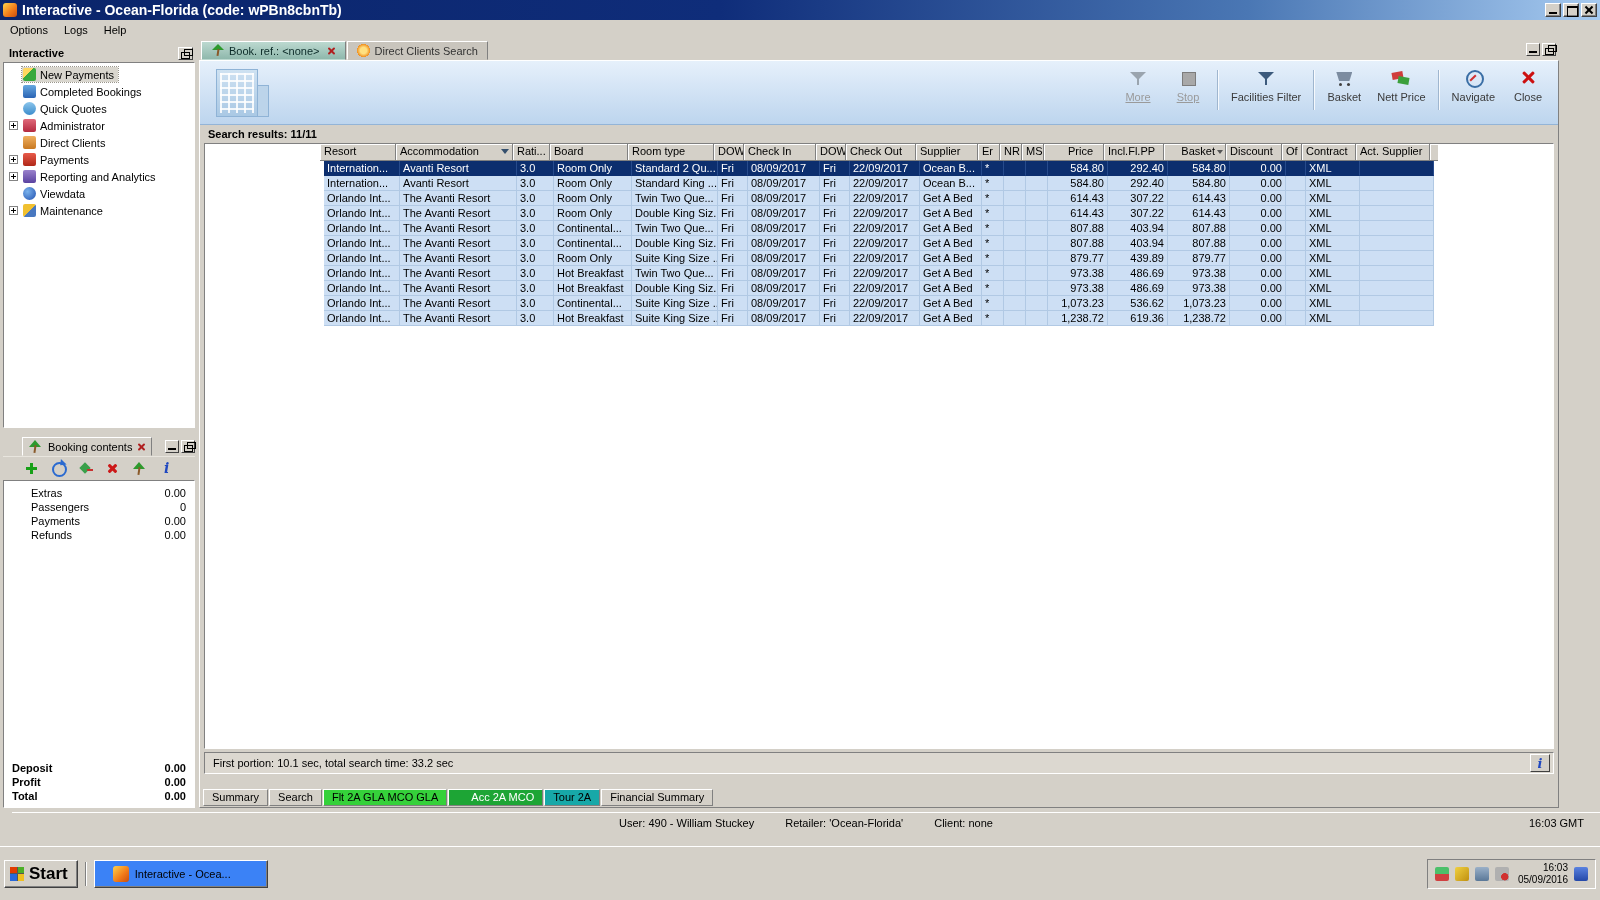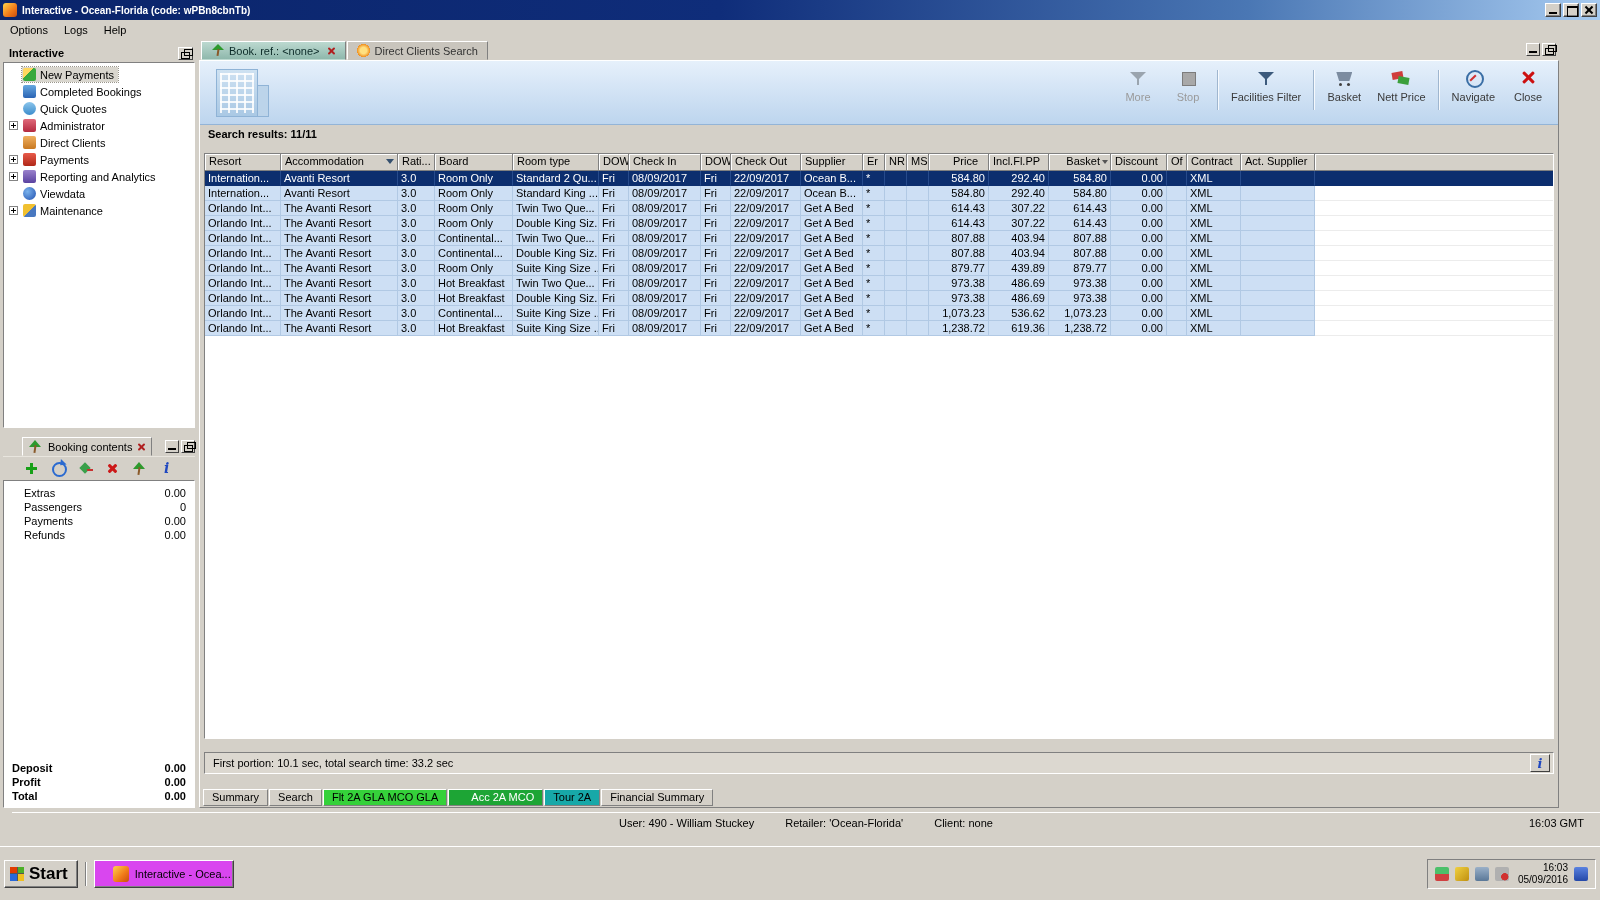--- a/index.html
+++ b/index.html
@@ -3,21 +3,21 @@
 <meta charset="utf-8">
 <style>
 *{margin:0;padding:0;box-sizing:border-box;}
 html,body{width:1600px;height:900px;overflow:hidden;}
 body{font-family:"Liberation Sans","DejaVu Sans",sans-serif;font-size:11px;color:#000;}
 .screen{position:relative;width:1600px;height:900px;background:#3a6ea5;overflow:hidden;}
 .app{position:absolute;left:0;top:0;width:1600px;height:846px;background:#d4d0c8;}
 
 .titlebar{height:20px;background:linear-gradient(90deg,#0a246a,#0f2d7a 45%,#4a77b4 78%,#a6caf0);display:flex;align-items:center;padding:0 3px;gap:5px;}
 .appicon{width:14px;height:14px;background:linear-gradient(135deg,#ffd24a,#f07818 60%,#c84e10);border-radius:3px;flex:none;}
-.titletext{color:#fff;font-weight:bold;font-size:10px;flex:1;white-space:nowrap;}
+.titletext{color:#fff;font-weight:bold;font-size:14px;flex:1;white-space:nowrap;}
 .winbtns{display:flex;gap:2px;}
 .winbtn{width:16px;height:14px;background:#d4d0c8;border:1px solid;border-color:#fff #404040 #404040 #fff;box-shadow:inset -1px -1px 0 #808080;position:relative;}
 .winbtn.min::before{content:"";position:absolute;left:3px;bottom:2px;width:8px;height:2px;background:#000;}
 .winbtn.max::before{content:"";position:absolute;left:3px;top:2px;width:9px;height:8px;border:1px solid #000;border-top-width:2px;}
 .winbtn.cls::before,.winbtn.cls::after{content:"";position:absolute;left:2px;top:5px;width:10px;height:2px;background:#000;}
 .winbtn.cls::before{transform:rotate(45deg);}
 .winbtn.cls::after{transform:rotate(-45deg);}
 
 .menubar{height:20px;background:#d4d0c8;display:flex;align-items:center;padding-left:2px;}
 .menuitem{padding:2px 8px;}
@@ -67,21 +67,21 @@
 .bkicon.i-refresh::after{content:"";position:absolute;right:0;top:0;border-left:4px solid transparent;border-right:4px solid transparent;border-top:5px solid #2a6ad0;transform:rotate(45deg);}
 .bkicon.i-move::before{content:"";position:absolute;left:3px;top:3px;width:8px;height:8px;background:#3aa04a;transform:rotate(45deg);}
 .bkicon.i-move::after{content:"";position:absolute;left:9px;top:8px;width:6px;height:2px;background:#c83030;}
 .bkicon.i-delete::before,.bkicon.i-delete::after{content:"";position:absolute;left:2px;top:6px;width:11px;height:3px;background:#cc1818;border-radius:1px;}
 .bkicon.i-delete::before{transform:rotate(45deg);}
 .bkicon.i-delete::after{transform:rotate(-45deg);}
 .bkicon.i-palmtree::before{content:"";position:absolute;left:1px;top:1px;border-left:6px solid transparent;border-right:6px solid transparent;border-bottom:7px solid #2d9a2d;}
 .bkicon.i-palmtree::after{content:"";position:absolute;left:6px;top:6px;width:2px;height:8px;background:#8a5a2a;transform:rotate(8deg);}
 .bkicon.i-info::before{content:"i";position:absolute;left:5px;top:-1px;font-family:"DejaVu Serif","Liberation Serif",serif;font-style:italic;font-weight:bold;font-size:14px;color:#2048c0;}
 .bk-body{position:absolute;left:0;right:0;top:44px;bottom:0;background:#fff;border:1px solid;border-color:#808080 #fff #fff #808080;display:flex;flex-direction:column;padding:5px 0 4px;}
-.bkrow{display:flex;padding:1px 8px 1px 20px;justify-content:space-between;}
+.bkrow{display:flex;padding:1px 8px 1px 27px;justify-content:space-between;}
 .bkrow .bklabel{flex:1;}
 .bk-totals{margin-top:auto;font-weight:bold;}
 .bk-totals .bkrow{padding-left:8px;}
 
 .mainarea{position:absolute;left:199px;top:0;width:1360px;bottom:4px;}
 .tabstrip{height:20px;display:flex;align-items:flex-end;gap:1px;padding-left:2px;position:relative;}
 .dtab{display:flex;align-items:center;gap:5px;height:19px;padding:0 9px;border:1px solid;border-color:#fff #808080 transparent #fff;background:#c9c5bd;color:#333;}
 .dtab.active{background:linear-gradient(180deg,#bcd9d0,#8fb8ac);color:#0c2b28;}
 .dtab .tabclose{display:none;margin-left:2px;}
 .dtab.closable .tabclose{display:inline-block;}
@@ -94,42 +94,42 @@
 
 .result-header{height:64px;background:linear-gradient(180deg,#e6f0fb,#bdd5ee);border-bottom:1px solid #93b4d7;position:relative;display:flex;align-items:center;flex:none;}
 .bld{width:42px;height:48px;margin-left:16px;position:relative;background:linear-gradient(180deg,#cfe2f2,#a9c8e4);box-shadow:inset 0 0 0 1px #8fb3d6;flex:none;}
 .bld::before{content:"";position:absolute;inset:4px;background:repeating-linear-gradient(180deg,rgba(255,255,255,.85) 0 2px,transparent 2px 7px),repeating-linear-gradient(90deg,rgba(255,255,255,.85) 0 2px,transparent 2px 8px);}
 .bld::after{content:"";position:absolute;right:-11px;bottom:0;width:12px;height:32px;background:#bcd4ea;box-shadow:inset 0 0 0 1px #8fb3d6;}
 .hdr-titles{margin-left:26px;color:#1c4a80;}
 .hdr-title{font-size:13px;font-weight:bold;margin-bottom:4px;}
 .hdr-subtitle{font-size:13px;}
 .hdr-toolbar{position:absolute;right:8px;top:4px;display:flex;align-items:flex-start;gap:6px;}
 .tbtn{display:flex;flex-direction:column;align-items:center;gap:3px;min-width:44px;padding:3px 5px;position:relative;color:#3a3a3a;}
-.tbtn.disabled{color:#9a9a9a;}
+.tbtn.disabled{color:#9a9a9a;text-decoration:underline;}
 .tbtn.sep{margin-right:10px;}
 .tbtn.sep::after{content:"";position:absolute;right:-8px;top:5px;height:40px;width:1px;background:#9fb6cf;box-shadow:1px 0 0 rgba(255,255,255,.8);}
 .tblabel{font-size:11px;white-space:nowrap;}
 .tbicon{position:relative;width:22px;height:20px;}
 .tbicon.i-more::before{content:"";position:absolute;left:3px;top:4px;border-left:8px solid transparent;border-right:8px solid transparent;border-top:8px solid #9aa4ae;}
 .tbicon.i-more::after{content:"";position:absolute;left:10px;top:9px;width:2px;height:8px;background:#9aa4ae;}
 .tbicon.i-stop::before{content:"";position:absolute;left:5px;top:4px;width:12px;height:12px;background:#a8a8a8;border:1px solid #7c7c7c;}
 .tbicon.i-filter::before{content:"";position:absolute;left:3px;top:4px;border-left:8px solid transparent;border-right:8px solid transparent;border-top:8px solid #3c5a7c;}
 .tbicon.i-filter::after{content:"";position:absolute;left:10px;top:9px;width:2px;height:8px;background:#3c5a7c;}
 .tbicon.i-basket::before{content:"";position:absolute;left:3px;top:4px;width:16px;height:9px;background:#7c8ca0;clip-path:polygon(0 0,100% 0,82% 100%,18% 100%);}
 .tbicon.i-basket::after{content:"";position:absolute;left:6px;top:15px;width:3px;height:3px;border-radius:50%;background:#404040;box-shadow:8px 0 0 #404040;}
 .tbicon.i-nett::before{content:"";position:absolute;left:2px;top:4px;width:11px;height:7px;background:#d03c3c;transform:rotate(-10deg);}
 .tbicon.i-nett::after{content:"";position:absolute;left:8px;top:9px;width:11px;height:7px;background:#3ca03c;transform:rotate(10deg);}
 .tbicon.i-navigate::before{content:"";position:absolute;left:4px;top:2px;width:14px;height:14px;border:2px solid #3a6ea5;border-radius:50%;}
 .tbicon.i-navigate::after{content:"";position:absolute;left:10px;top:6px;width:2px;height:8px;background:#d03030;transform:rotate(45deg);}
 .tbicon.i-close::before,.tbicon.i-close::after{content:"";position:absolute;left:4px;top:8px;width:15px;height:3px;background:#cc1010;border-radius:1px;}
 .tbicon.i-close::before{transform:rotate(45deg);}
 .tbicon.i-close::after{transform:rotate(-45deg);}
 
 .result-meta{height:18px;display:flex;align-items:center;padding-left:8px;font-weight:bold;flex:none;}
-.grid-wrap{flex:1;margin:10px 4px;border:1px solid;border-color:#808080 #fff #fff #808080;background:#fff;display:flex;flex-direction:column;overflow:hidden;}
+.grid-wrap{flex:1;margin:0 4px;border:1px solid;border-color:#808080 #fff #fff #808080;background:#fff;display:flex;flex-direction:column;overflow:hidden;align-items:center;}
 .grid-header{display:flex;height:17px;background:#d4d0c8;flex:none;}
 .th{position:relative;flex:none;padding:1px 4px;white-space:nowrap;overflow:hidden;background:#d4d0c8;border-right:1px solid #808080;border-bottom:1px solid #808080;box-shadow:inset 1px 1px 0 #fff;}
 .th.num{text-align:right;padding-right:10px;}
 .th.has-filter::after{content:"";position:absolute;right:3px;top:5px;border-left:4px solid transparent;border-right:4px solid transparent;border-top:5px solid #35506e;}
 .th.has-sort::after{content:"";position:absolute;right:2px;top:6px;border-left:3px solid transparent;border-right:3px solid transparent;border-top:4px solid #555;}
 .th.fillth{flex:1;border-right:none;}
 .grid-body{flex:1;overflow:hidden;background:#fff;}
 .tr{display:flex;height:15px;line-height:14px;}
 .td{flex:none;padding:0 3px;white-space:nowrap;overflow:hidden;background:#cddff4;border-right:1px solid #b1c9e4;border-bottom:1px solid #b1c9e4;}
 .td.num{text-align:right;}
@@ -152,21 +152,21 @@
 .sb-time{position:absolute;right:16px;top:4px;}
 
 .taskbar{position:absolute;left:0;bottom:0;width:1600px;height:54px;background:#d4d0c8;border-top:1px solid #fff;display:flex;align-items:center;padding:0 4px;gap:4px;}
 .startbtn{height:28px;display:flex;align-items:center;gap:5px;padding:0 9px 0 5px;font-weight:bold;font-size:17px;background:#d4d0c8;border:1px solid;border-color:#fff #404040 #404040 #fff;box-shadow:inset -1px -1px 0 #808080;}
 .flag{width:14px;height:14px;display:grid;grid-template-columns:1fr 1fr;grid-template-rows:1fr 1fr;gap:1px;background:#555;}
 .flag span:nth-child(1){background:#e03c00;}
 .flag span:nth-child(2){background:#4caf28;}
 .flag span:nth-child(3){background:#2868d8;}
 .flag span:nth-child(4){background:#f0c020;}
 .tb-divider{width:2px;height:24px;border-left:1px solid #808080;border-right:1px solid #fff;margin:0 3px;}
-.taskbtn{height:28px;width:140px;display:flex;align-items:center;gap:6px;padding:0 18px;background:#d946ef;border:1px solid;border-color:#fff #404040 #404040 #fff;box-shadow:inset -1px -1px 0 #808080;white-space:nowrap;overflow:hidden;}
+.taskbtn{height:28px;width:174px;display:flex;align-items:center;gap:6px;padding:0 18px;background:#3b82f6;border:1px solid;border-color:#fff #404040 #404040 #fff;box-shadow:inset -1px -1px 0 #808080;white-space:nowrap;overflow:hidden;}
 .taskicon{width:16px;height:16px;background:linear-gradient(135deg,#ffd24a,#f07818 60%,#c84e10);border-radius:3px;flex:none;}
 .tray{margin-left:auto;height:30px;border:1px solid;border-color:#808080 #fff #fff #808080;display:flex;align-items:center;gap:6px;padding:0 7px;}
 .trayicon{width:14px;height:14px;border-radius:2px;flex:none;}
 .trayicon.t1{background:linear-gradient(180deg,#4cc06a 0 50%,#d04040 50%);}
 .trayicon.t2{background:linear-gradient(135deg,#f0d040,#c09010);}
 .trayicon.t3{background:linear-gradient(180deg,#9ab0c8,#5a7898);}
 .trayicon.t4{background:radial-gradient(circle at 70% 70%,#d03030 25%,#b0b0b0 28%);}
 .trayicon.t5{background:linear-gradient(180deg,#5a82e0,#2448a8);}
 .clock{text-align:right;font-size:10px;line-height:12px;margin-left:3px;}
 </style>

